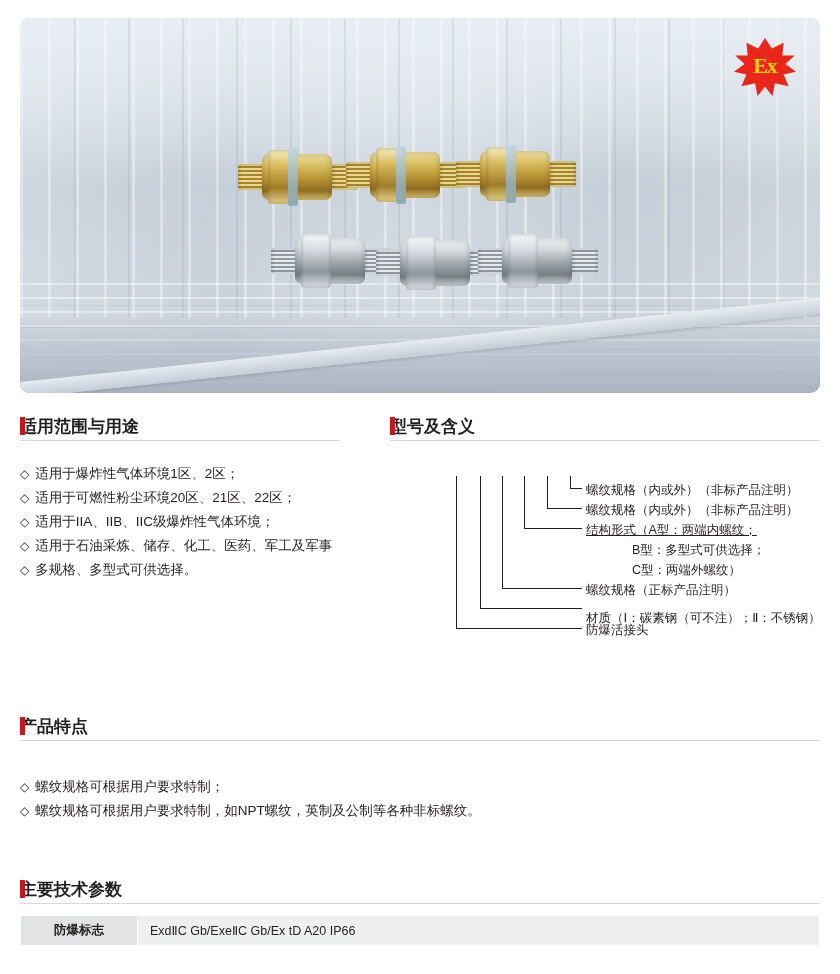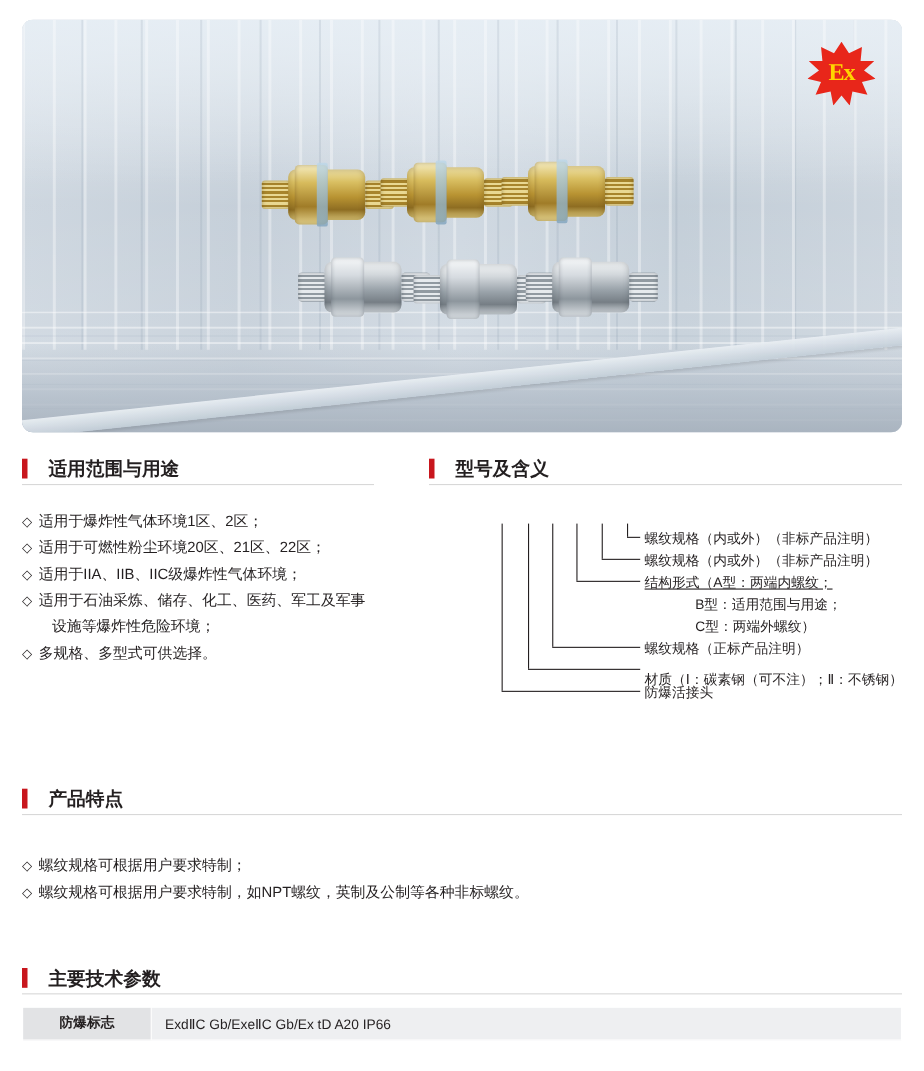--- a/index.html
+++ b/index.html
@@ -165,21 +165,21 @@
     opacity: .8;
     border-radius: 2px;
   }
 
   
   .sec-title {
     position: absolute;
     font-size: 17px;
     font-weight: bold;
     color: #231f20;
-    padding-left: 24px;
+    padding-left: 0;
   }
   .sec-title::before {
     content: "";
     position: absolute;
     left: 0;
     top: 2px;
     width: 5px;
     height: 18px;
     background: #c8161d;
   }
@@ -350,21 +350,20 @@
     <span class="txt">适用于可燃性粉尘环境20区、21区、22区；</span>
   </div>
   <div class="row">
     <span class="dia">◇</span>
     <span class="txt">适用于IIA、IIB、IIC级爆炸性气体环境；</span>
   </div>
   <div class="row">
     <span class="dia">◇</span>
     <span class="txt">
       <span>适用于石油采炼、储存、化工、医药、军工及军事</span>
-      <span class="cont">设施等爆炸性危险环境；</span>
     </span>
   </div>
   <div class="row">
     <span class="dia">◇</span>
     <span class="txt">多规格、多型式可供选择。</span>
   </div>
 </div>
 
 <div class="sec-title" style="left:390px; top:415px;">型号及含义</div>
 <div class="sec-rule" style="left:390px; top:440px; width:430px;"></div>
@@ -385,21 +384,21 @@
 
   <div class="leader v" style="left:90px; top:24px; height:132px;"></div>
   <div class="leader h" style="left:90px; top:156px; width:102px;"></div>
 
   <div class="leader v" style="left:66px; top:24px; height:152px;"></div>
   <div class="leader h" style="left:66px; top:176px; width:126px;"></div>
 
   <div class="legend" style="top:30px;">螺纹规格（内或外）（非标产品注明）</div>
   <div class="legend" style="top:50px;">螺纹规格（内或外）（非标产品注明）</div>
   <div class="legend" style="top:70px;text-decoration:underline;">结构形式（A型：两端内螺纹；</div>
-  <div class="legend" style="top:90px; left:242px;">B型：适用范围与用途；</div>
+  <div class="legend" style="top:90px; left:242px;">B型：多型式可供选择；</div>
   <div class="legend" style="top:110px; left:242px;">C型：两端外螺纹）</div>
   <div class="legend" style="top:130px;">螺纹规格（正标产品注明）</div>
   <div class="legend" style="top:158px;">材质（Ⅰ：碳素钢（可不注）；Ⅱ：不锈钢）</div>
   <div class="legend" style="top:170px;">防爆活接头</div>
 </div>
 
 <div class="sec-title" style="left:20px; top:715px;">产品特点</div>
 <div class="sec-rule" style="left:20px; top:740px; width:800px;"></div>
 
 <div class="bullets" style="left:20px; top:775px; width:800px;">

